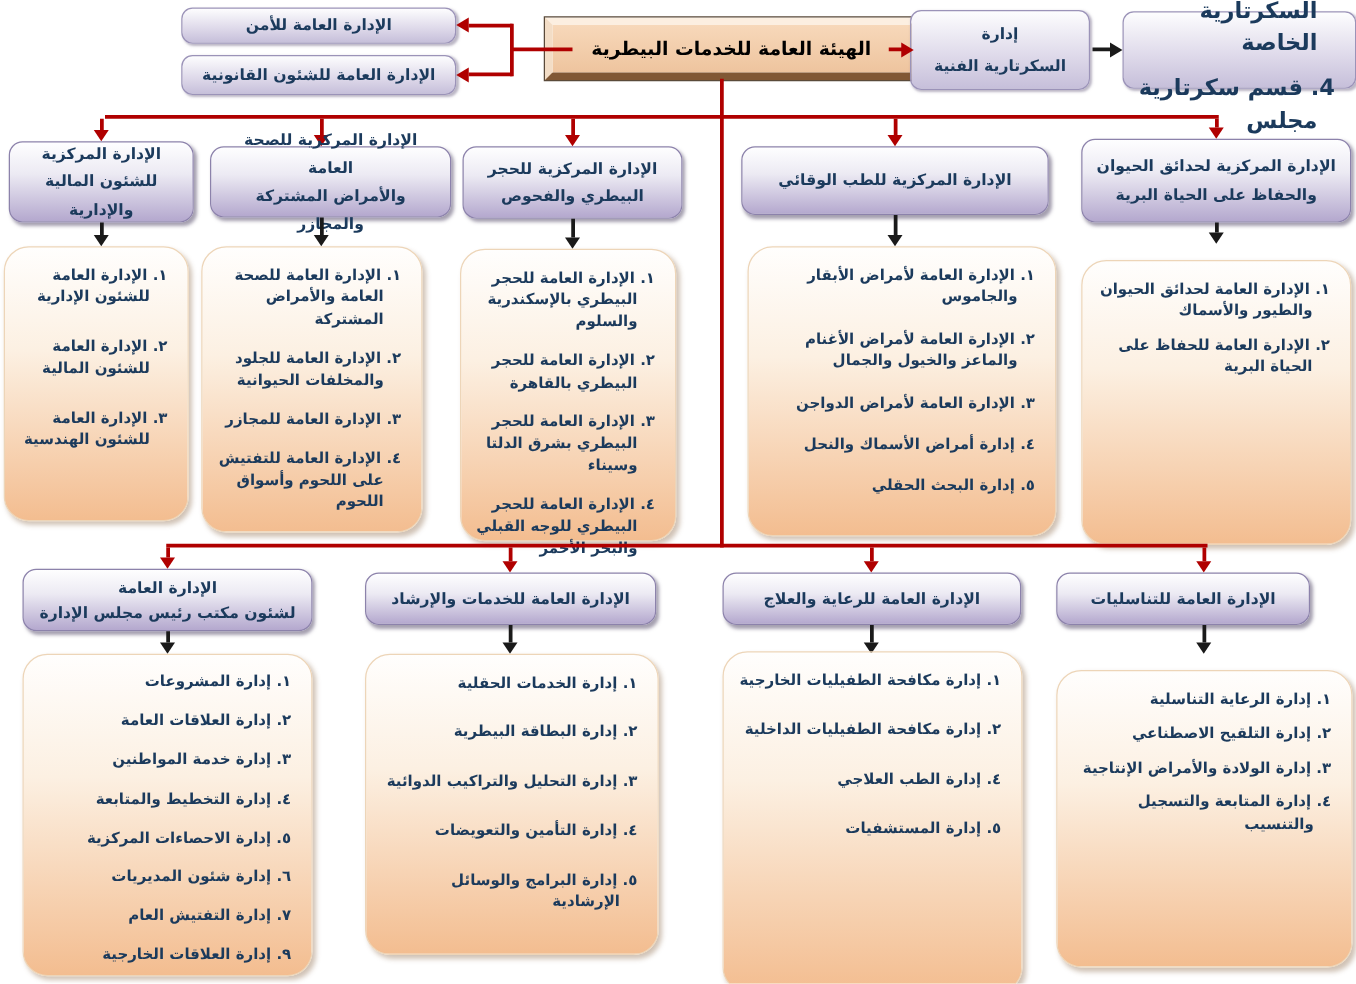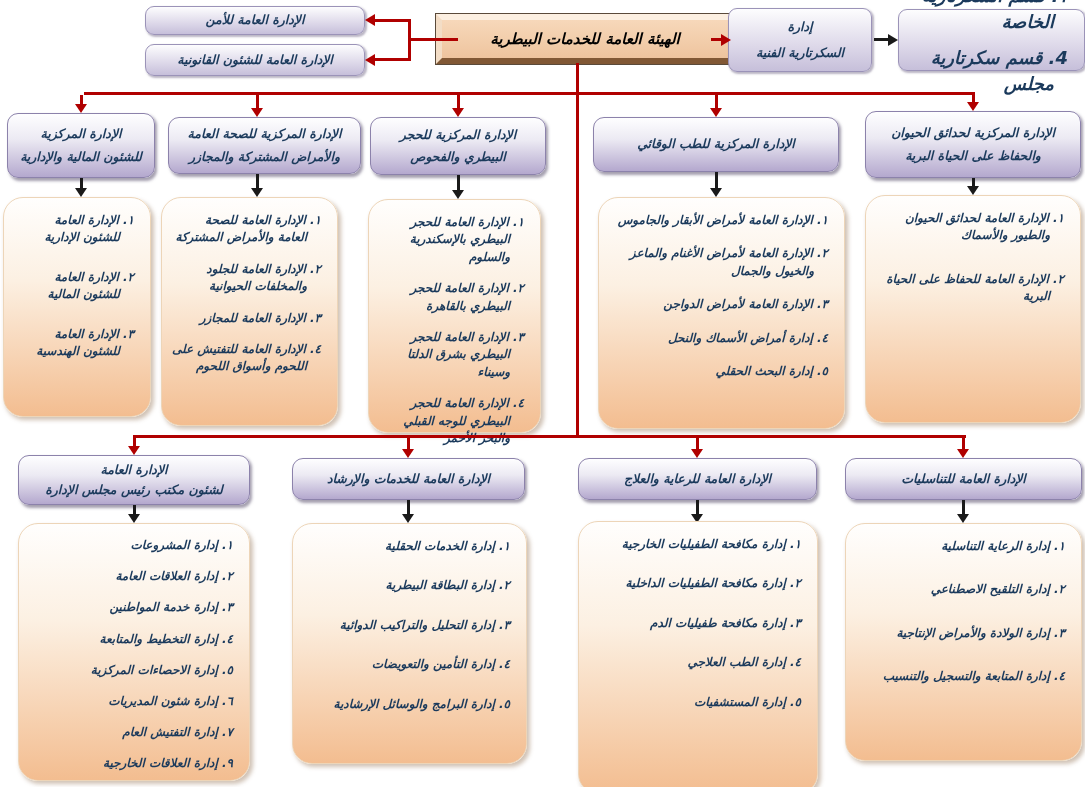--- a/index.html
+++ b/index.html
@@ -4,21 +4,21 @@
 <style>
   :root{
     --connector-red:#b00000;
     --connector-black:#1a1a1a;
     --text-navy:#1b3a5c;
   }
   html,body{margin:0;padding:0;background:#fff;}
   *{box-sizing:border-box;}
   #canvas{
     position:relative;width:1085px;height:787px;background:#fff;overflow:hidden;
-    font-family:"DejaVu Sans",sans-serif;direction:rtl;font-style:italic;
+    font-family:"DejaVu Sans",sans-serif;direction:rtl;
   }
   
   .ln{position:absolute;background:var(--connector-red);}
   .ln.black{background:var(--connector-black);}
   .ar{position:absolute;width:0;height:0;}
   .ar-down{border-left:6px solid transparent;border-right:6px solid transparent;border-top:9px solid var(--connector-red);}
   .ar-left{border-top:6px solid transparent;border-bottom:6px solid transparent;border-right:10px solid var(--connector-red);}
   .ar-right{border-top:6px solid transparent;border-bottom:6px solid transparent;border-left:10px solid var(--connector-red);}
   .ar-down.blk{border-top-color:var(--connector-black);}
   .ar-right.blk{border-left-color:var(--connector-black);}
@@ -53,21 +53,21 @@
   .items{display:flex;flex-direction:column;}
   .item{
     color:var(--text-navy);font-weight:bold;font-size:12px;line-height:1.45;
     text-align:right;padding-right:20px;text-indent:-14px;
   }
   .g0 .item{line-height:1.6;}
   .g0{gap:12px;}
   .g14{gap:14px;}
   .g16{gap:16px;}
   .g22{gap:22px;}
-  .g26{gap:26px;}
+  .g26{gap:10px;margin-top:13px;}
   .sec-items{padding:6px 10px;gap:10px;}
   .sec-items .item{font-size:18px;}
 </style>
 </head>
 <body>
 
 <div id="canvas">
 
   <div class="lav" style="left:145px;top:6px;width:220px;height:29px;">الإدارة العامة للأمن</div>
   <div class="lav" style="left:145px;top:44px;width:220px;height:32px;">الإدارة العامة للشئون القانونية</div>
@@ -160,21 +160,21 @@
   <div class="ar ar-down" style="left:402px;top:449px;"></div>
   <div class="ln" style="left:696px;top:438px;width:3px;height:11px;"></div>
   <div class="ar ar-down" style="left:691px;top:449px;"></div>
   <div class="ln" style="left:962px;top:438px;width:3px;height:11px;"></div>
   <div class="ar ar-down" style="left:957px;top:449px;"></div>
 
   <div class="pur" style="left:18px;top:455px;width:232px;height:50px;line-height:1.6;">الإدارة العامة
 لشئون مكتب رئيس مجلس الإدارة</div>
   <div class="pur" style="left:292px;top:458px;width:233px;height:42px;">الإدارة العامة للخدمات والإرشاد</div>
   <div class="pur" style="left:578px;top:458px;width:239px;height:42px;">الإدارة العامة للرعاية والعلاج</div>
-  <div class="pur" style="left:845px;top:458px;width:237px;height:42px;">الإدارة العامة للتناسليات</div>
+  <div class="pur" style="left:845px;top:458px;width:203px;height:42px;">الإدارة العامة للتناسليات</div>
 
   <div class="ln black" style="left:133px;top:505px;width:3px;height:9px;"></div>
   <div class="ar ar-down blk" style="left:128px;top:514px;"></div>
   <div class="ln black" style="left:407px;top:500px;width:3px;height:14px;"></div>
   <div class="ar ar-down blk" style="left:402px;top:514px;"></div>
   <div class="ln black" style="left:696px;top:500px;width:3px;height:14px;"></div>
   <div class="ar ar-down blk" style="left:691px;top:514px;"></div>
   <div class="ln black" style="left:962px;top:500px;width:3px;height:14px;"></div>
   <div class="ar ar-down blk" style="left:957px;top:514px;"></div>
 
@@ -193,21 +193,20 @@
   <div class="org items g22" style="left:292px;top:523px;width:235px;height:241px;">
       <div class="item">١. إدارة الخدمات الحقلية</div>
       <div class="item">٢. إدارة البطاقة البيطرية</div>
       <div class="item">٣. إدارة التحليل والتراكيب الدوائية</div>
       <div class="item">٤. إدارة التأمين والتعويضات</div>
       <div class="item">٥. إدارة البرامج والوسائل الإرشادية</div>
     </div>
   <div class="org items g22" style="left:578px;top:521px;width:240px;height:273px;">
       <div class="item">١. إدارة مكافحة الطفيليات الخارجية</div>
       <div class="item">٢. إدارة مكافحة الطفيليات الداخلية</div>
-      <div class="item">٣. إدارة مكافحة طفيليات الدم</div>
       <div class="item">٤. إدارة الطب العلاجي</div>
       <div class="item">٥. إدارة المستشفيات</div>
     </div>
   <div class="org items g26" style="left:845px;top:523px;width:237px;height:238px;">
       <div class="item">١. إدارة الرعاية التناسلية</div>
       <div class="item">٢. إدارة التلقيح الاصطناعي</div>
       <div class="item">٣. إدارة الولادة والأمراض الإنتاجية</div>
       <div class="item">٤. إدارة المتابعة والتسجيل والتنسيب</div>
     </div>
 

